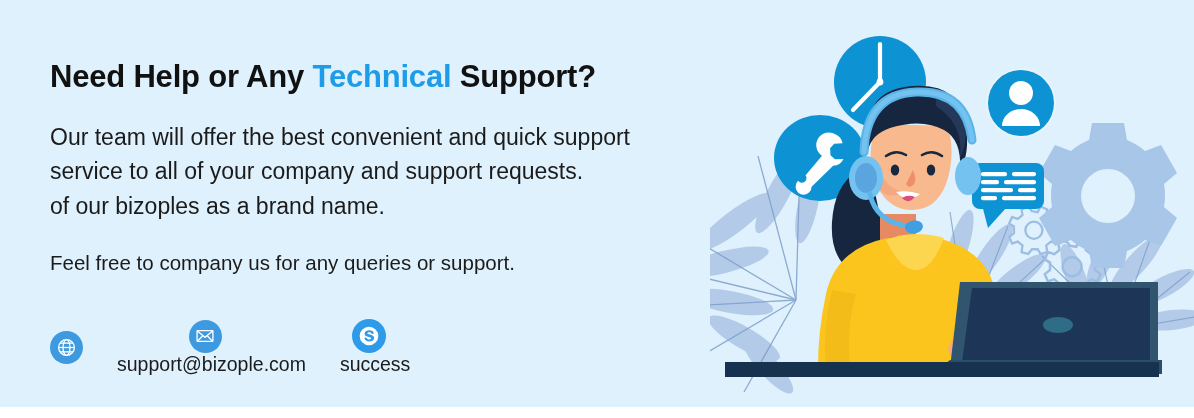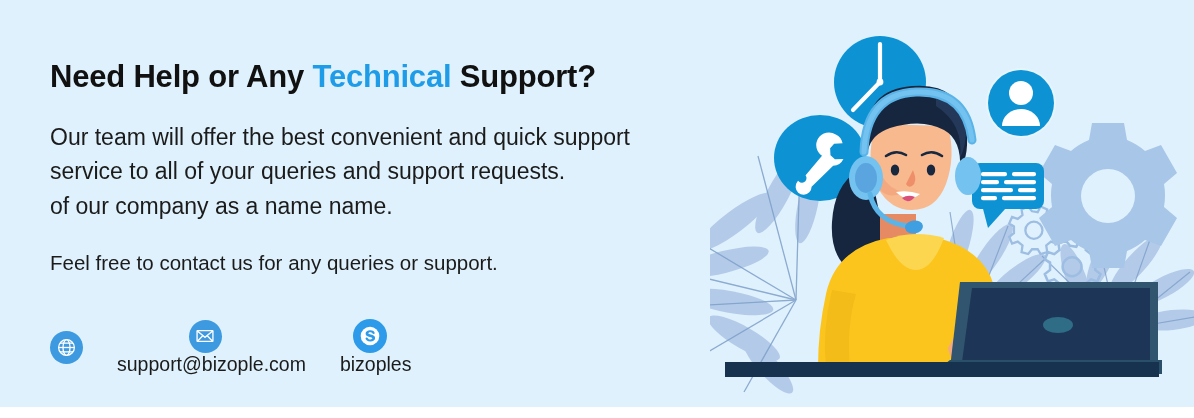--- a/index.html
+++ b/index.html
@@ -88,25 +88,25 @@
 <body>
 
 <div class="banner">
 
   <div class="content">
 
     <h1 class="headline"><span>Need Help or Any </span><span class="hl-accent">Technical</span><span> Support?</span></h1>
 
     <p class="paragraph">
       <span class="pline">Our team will offer the best convenient and quick support</span>
-      <span class="pline">service to all of your queries and support requests.</span>
-      <span class="pline">of our company as a name name.</span>
+      <span class="pline">service to all of your company and support requests.</span>
+      <span class="pline">of our bizoples as a brand name.</span>
     </p>
 
-    <p class="paragraph-2">Feel free to contact us for any queries or support.</p>
+    <p class="paragraph-2">Feel free to company us for any queries or support.</p>
   </div>
 
   <div class="contact-row">
 
     <div class="contact-item">
       <span class="ci-icon">
         <svg width="21" height="21" viewBox="0 0 24 24" fill="none" stroke="#ffffff" stroke-width="1.5">
           <circle cx="12" cy="12" r="9"></circle>
           <ellipse cx="12" cy="12" rx="4" ry="9"></ellipse>
           <line x1="3" y1="12" x2="21" y2="12"></line>
@@ -128,21 +128,21 @@
       <span class="ci-label">support@bizople.com</span>
     </div>
 
     <div class="contact-item">
       <span class="ci-icon skype">
         <svg width="26" height="26" viewBox="0 0 26 26">
           <ellipse cx="13" cy="13" rx="9.3" ry="9.3" fill="#ffffff"></ellipse>
           <path d="M13.1 7.2c-2.6 0-4.5 1.3-4.5 3.3 0 1.9 1.5 2.8 3.3 3.2l1.9.45c1 .23 1.5.52 1.5 1.1 0 .72-.75 1.2-1.9 1.2-1.35 0-2.1-.5-2.5-1.25-.28-.5-.6-.78-1.15-.78-.72 0-1.2.48-1.2 1.15 0 1.55 2.1 3 4.8 3 2.85 0 4.75-1.4 4.75-3.5 0-1.85-1.3-2.85-3.45-3.33l-1.75-.4c-1-.23-1.5-.52-1.5-1.05 0-.65.68-1.1 1.75-1.1 1.15 0 1.85.42 2.25 1.1.3.5.62.75 1.12.75.7 0 1.15-.45 1.15-1.1 0-1.4-1.85-2.77-4.4-2.77z" fill="#2d9bea"></path>
         </svg>
       </span>
-      <span class="ci-label">bizoples</span>
+      <span class="ci-label">success</span>
     </div>
   </div>
 
   <div class="illustration">
     <svg viewBox="0 0 484 418" xmlns="http://www.w3.org/2000/svg">
 
       <g fill="#b3cbe9" stroke="none">
 
         <g transform="translate(86,300)">
           <g>

